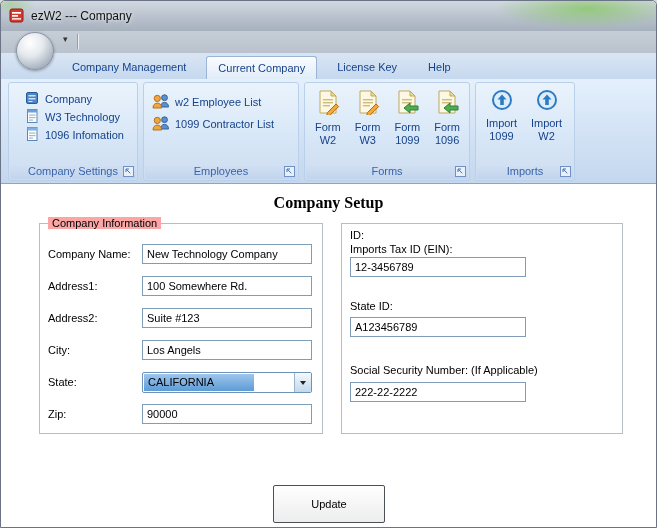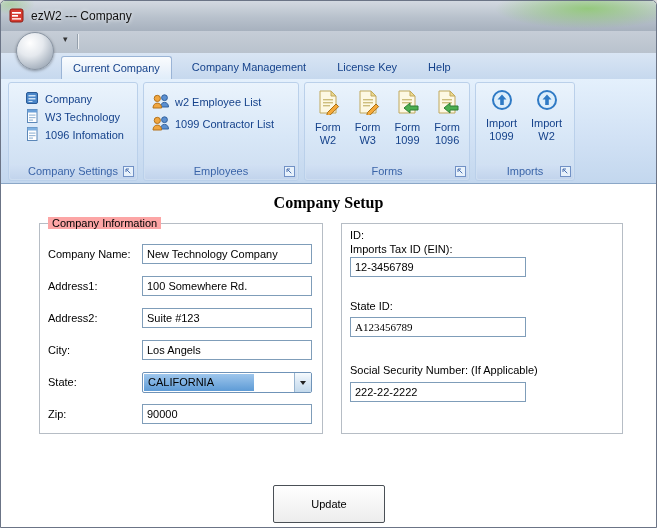--- a/index.html
+++ b/index.html
@@ -109,22 +109,22 @@
   </div>
 
   <div class="qat-row">
     <span class="qat-arrow">▾</span>
     <span class="qat-sep"></span>
   </div>
   <div class="orb"></div>
 
   <div class="tab-row">
     <div class="tabs">
+      <span class="tab">Company Management</span>
       <span class="tab active">Current Company</span>
-      <span class="tab">Company Management</span>
       <span class="tab">License Key</span>
       <span class="tab">Help</span>
     </div>
   </div>
 
   <div class="ribbon">
 
     <div class="group g-settings">
       <div class="cs-col">
         <div class="cs-item">
@@ -343,21 +343,21 @@
       <input class="finput" style="top: 180px;" value="90000">
     </div>
 
     <div class="gbox id-box">
       <span class="idcap">ID:</span>
 
       <span class="flabel2" style="top:19px">Imports Tax ID (EIN):</span>
       <input class="finput2" style="top: 33px;" value="12-3456789">
 
       <span class="flabel2" style="top:76px">State ID:</span>
-      <input class="finput2" style="top: 93px; font-family: Liberation Serif, serif;" value="A123456789">
+      <input class="finput2" style="top: 93px;" value="A123456789">
 
       <span class="flabel2" style="top:140px">Social Security Number: (If Applicable)</span>
       <input class="finput2" style="top: 158px;" value="222-22-2222">
     </div>
 
     <button class="update-btn">Update</button>
   </div>
 </div>
 
 </body></html>

